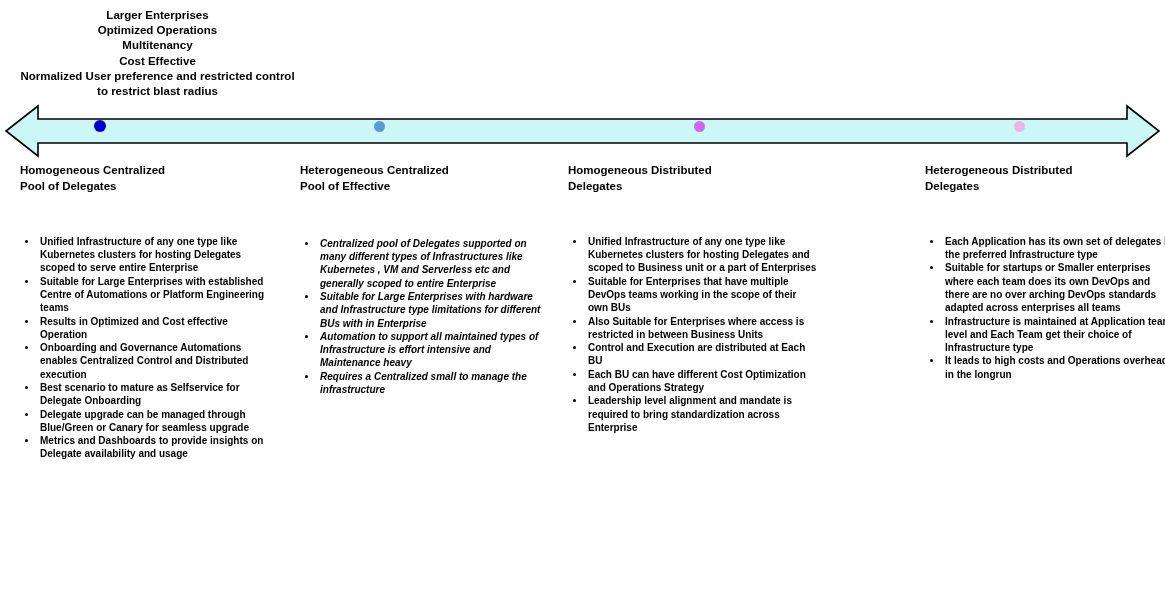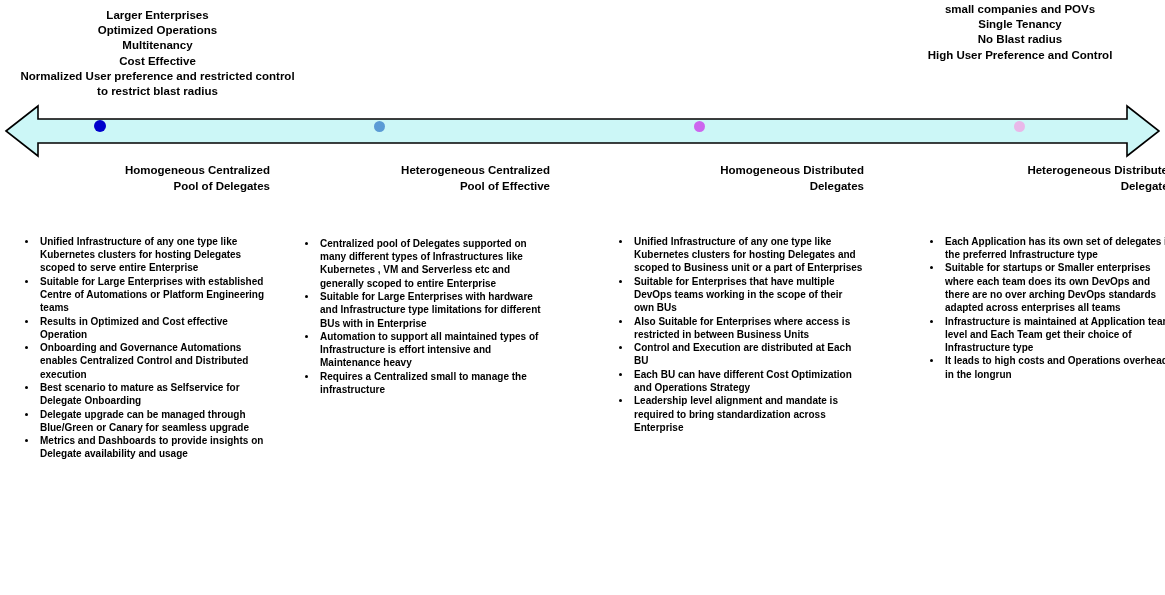--- a/index.html
+++ b/index.html
@@ -66,60 +66,56 @@
   #dot-4 { left: 1014px; background: #e9b8e9; }
 
   
   .col {
     position: absolute;
     top: 163px;
   }
   .col-title {
     font-size: 11.5px;
     font-weight: bold;
-    text-align: right;
+    text-align: left;
     line-height: 1.38;
     white-space: pre-line;
   }
   .col-list {
     margin: 0;
     padding-left: 18px;
     font-size: 10px;
     font-weight: bold;
     line-height: 1.33;
   }
   .col-list li {
     margin-bottom: 0px;
     padding-left: 2px;
   }
   #col-1 { left: 20px;  width: 250px; }
   #col-1 .col-list { margin-top: 40px; }
   #col-2 { left: 300px; width: 250px; }
-  #col-2 .col-list { margin-top: 42px; }
-  #col-3 { left: 614px; width: 250px; }
+  #col-2 .col-list { margin-top: 42px; font-style: italic; }
+  #col-3 { left: 568px; width: 250px; }
   #col-3 .col-list { margin-top: 40px; }
   #col-4 { left: 925px; width: 250px; }
   #col-4 .col-list { margin-top: 40px; }
   #col-2 .col-title, #col-3 .col-title { }
 </style>
 </head>
 <body>
 
 <div class="canvas">
 
   <div class="top-note" id="top-note-left">Larger Enterprises
 Optimized Operations
 Multitenancy
 Cost Effective
 Normalized User preference and restricted control  to restrict blast radius</div>
 
-  <div class="top-note" id="top-note-right">small companies and POVs
-Single Tenancy
-No Blast radius
-High User Preference and Control</div>
 
   <div class="arrow-wrap">
     <svg class="arrow-svg" width="1165" height="62" viewBox="0 0 1165 62">
       <polygon points="6,31 38,6 38,19 1127,19 1127,6 1159,31 1127,56 1127,43 38,43 38,56" fill="#ccf7f7" stroke="#000000" stroke-width="1.6" stroke-linejoin="miter"></polygon>
     </svg>
   </div>
 
   <div class="dot" id="dot-1"></div>
   <div class="dot" id="dot-2"></div>
   <div class="dot" id="dot-3"></div>

